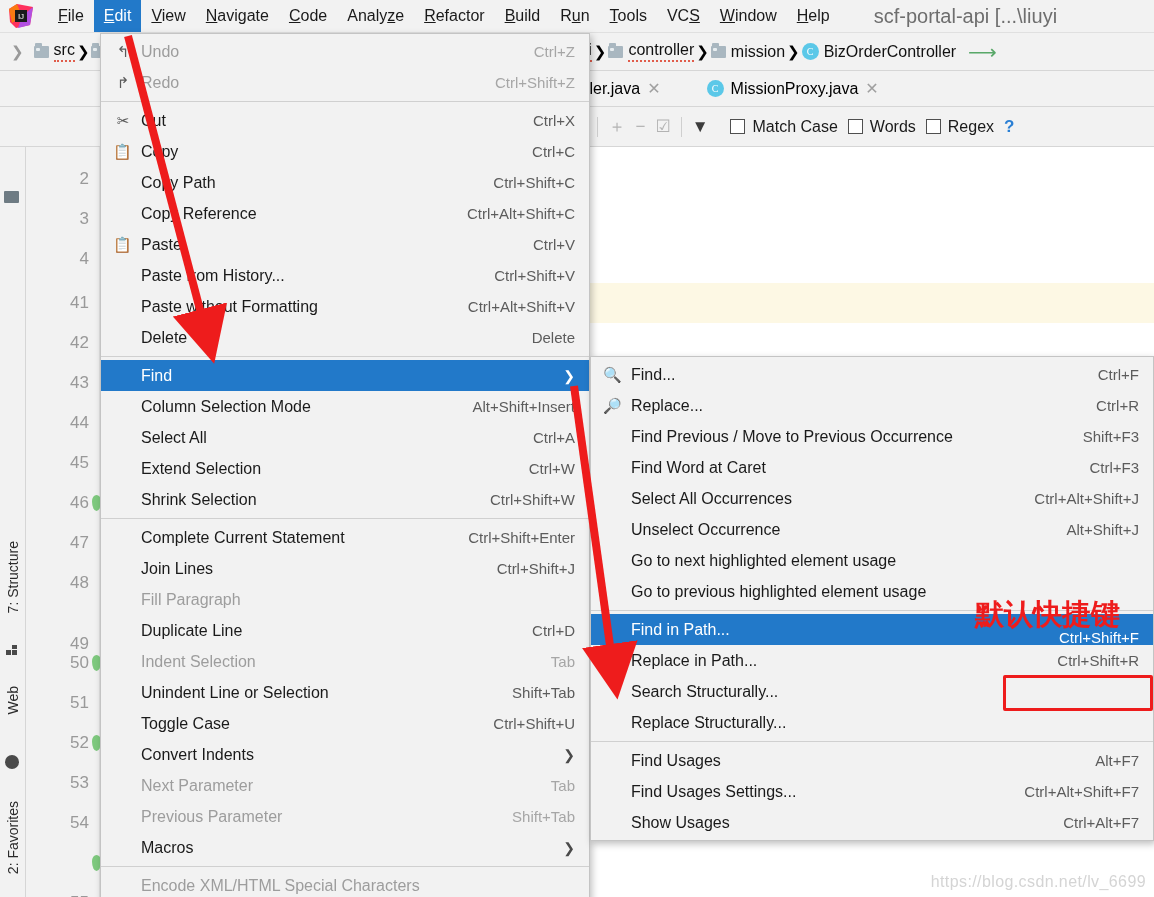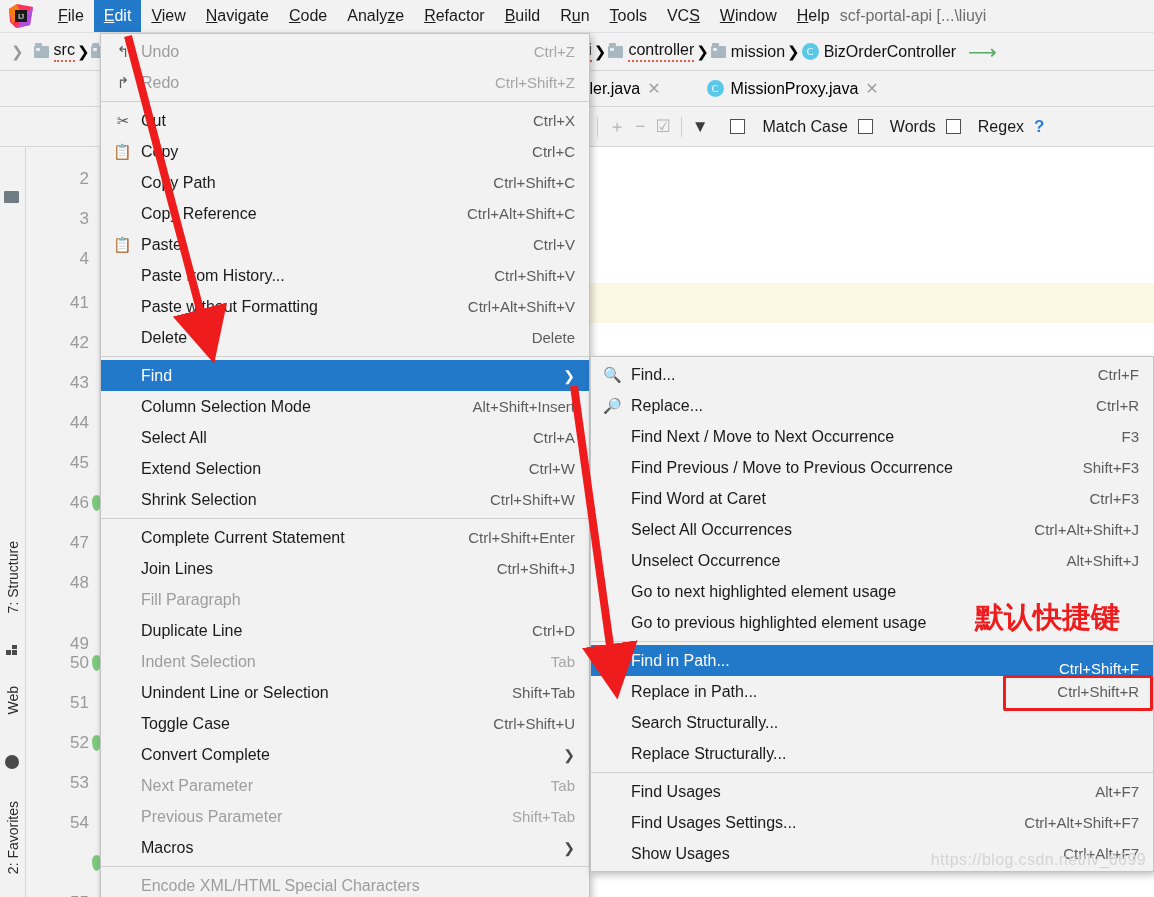--- a/index.html
+++ b/index.html
@@ -25,21 +25,21 @@
     width: 26px; height: 26px; margin-left: 8px; margin-right: 14px;
     position: relative; flex: none;
   }
   .menu-item {
     padding: 4px 10px; font-size: 16px; color: #1a1a1a; white-space: nowrap;
     line-height: 24px;
   }
   .menu-item.active { background: #2279c9; color: #ffffff; }
   .menu-item u { text-decoration: underline; }
   .proj-title {
-    color: #6e6e6e; font-size: 16px; white-space: nowrap;
+    margin-left: 34px; color: #6e6e6e; font-size: 20px; white-space: nowrap;
   }
 
   
   .breadcrumbs {
     position: absolute; left: 0; top: 33px; width: 1154px; height: 38px;
     background: #f2f2f2; border-bottom: 1px solid #d6d6d6;
     display: flex; align-items: center; padding-left: 6px; gap: 2px;
   }
   .crumb { display: flex; align-items: center; gap: 5px; font-size: 16px; color: #111; }
   .crumb .sep { color: #9a9a9a; margin: 0 5px; font-size: 15px; }
@@ -73,21 +73,21 @@
   .tab .close { color: #a0a0a0; font-size: 16px; }
 
   
   .searchbar {
     position: absolute; left: 0; top: 107px; width: 1154px; height: 40px;
     background: #f2f2f2; border-bottom: 1px solid #d6d6d6;
     display: flex; align-items: center; gap: 10px; padding-left: 575px;
   }
   .tb-ico { color: #b3b3b3; font-size: 17px; }
   .tb-sep { width: 1px; height: 20px; background: #cfcfcf; }
-  .cbx { display: flex; align-items: center; gap: 17px; font-size: 16px; color: #1a1a1a; }
+  .cbx { display: flex; align-items: center; gap: 7px; font-size: 16px; color: #1a1a1a; }
   .cbx .box {
     width: 15px; height: 15px; border: 1.6px solid #4f4f4f; background: #fff; flex: none;
   }
   .qmark { color: #2a7fd4; font-size: 17px; font-weight: bold; }
 
   
   .toolsidebar {
     position: absolute; left: 0; top: 71px; width: 26px; height: 826px;
     background: #f2f2f2; border-right: 1px solid #d6d6d6;
   }
@@ -164,27 +164,27 @@
     position: absolute; left: 12px; top: 50%; transform: translateY(-50%);
     width: 20px; text-align: center; color: #5a5a5a; font-size: 15px;
   }
   .msep { height: 1px; background: #d0d0d0; margin: 3px 0; }
 
   
   .anno { position: absolute; pointer-events: none; }
   .cn-note {
     position: absolute; color: #ee1c1c; font-size: 29px; font-weight: bold;
     line-height: 34px; width: 170px;
-    font-family: Liberation Serif, serif;
+    font-family: Liberation Mono, monospace;
   }
   .red-box {
     position: absolute; border: 3px solid #ee1c1c; border-radius: 2px;
   }
   .watermark {
-    position: absolute; right: 8px; bottom: 28px;
+    position: absolute; right: 8px; bottom: 6px;
     color: rgba(210,210,210,0.95); font-size: 16px; letter-spacing: .4px;
   }
 </style>
 </head>
 <body>
 
 <div id="root">
 
   <div class="toolsidebar">
     <div class="vtool" style="top:8px;">
@@ -434,21 +434,21 @@
     </div>
     <div class="mrow">
       <span class="lbl">Unindent Line or Selection</span>
       <span class="acc">Shift+Tab</span>
     </div>
     <div class="mrow">
       <span class="lbl">Toggle Case</span>
       <span class="acc">Ctrl+Shift+U</span>
     </div>
     <div class="mrow">
-      <span class="lbl">Convert Complete</span>
+      <span class="lbl">Convert Indents</span>
       <span class="sub">❯</span>
     </div>
     <div class="mrow dis">
       <span class="lbl">Next Parameter</span>
       <span class="acc">Tab</span>
     </div>
     <div class="mrow dis">
       <span class="lbl">Previous Parameter</span>
       <span class="acc">Shift+Tab</span>
     </div>
@@ -466,24 +466,20 @@
   <div class="menu-popup" id="find-menu">
     <div class="mrow">
       <span class="ico">🔍</span>
       <span class="lbl">Find...</span>
       <span class="acc">Ctrl+F</span>
     </div>
     <div class="mrow">
       <span class="ico">🔎</span>
       <span class="lbl">Replace...</span>
       <span class="acc">Ctrl+R</span>
-    </div>
-    <div class="mrow">
-      <span class="lbl">Find Next / Move to Next Occurrence</span>
-      <span class="acc">F3</span>
     </div>
     <div class="mrow">
       <span class="lbl">Find Previous / Move to Previous Occurrence</span>
       <span class="acc">Shift+F3</span>
     </div>
     <div class="mrow">
       <span class="lbl">Find Word at Caret</span>
       <span class="acc">Ctrl+F3</span>
     </div>
     <div class="mrow">

